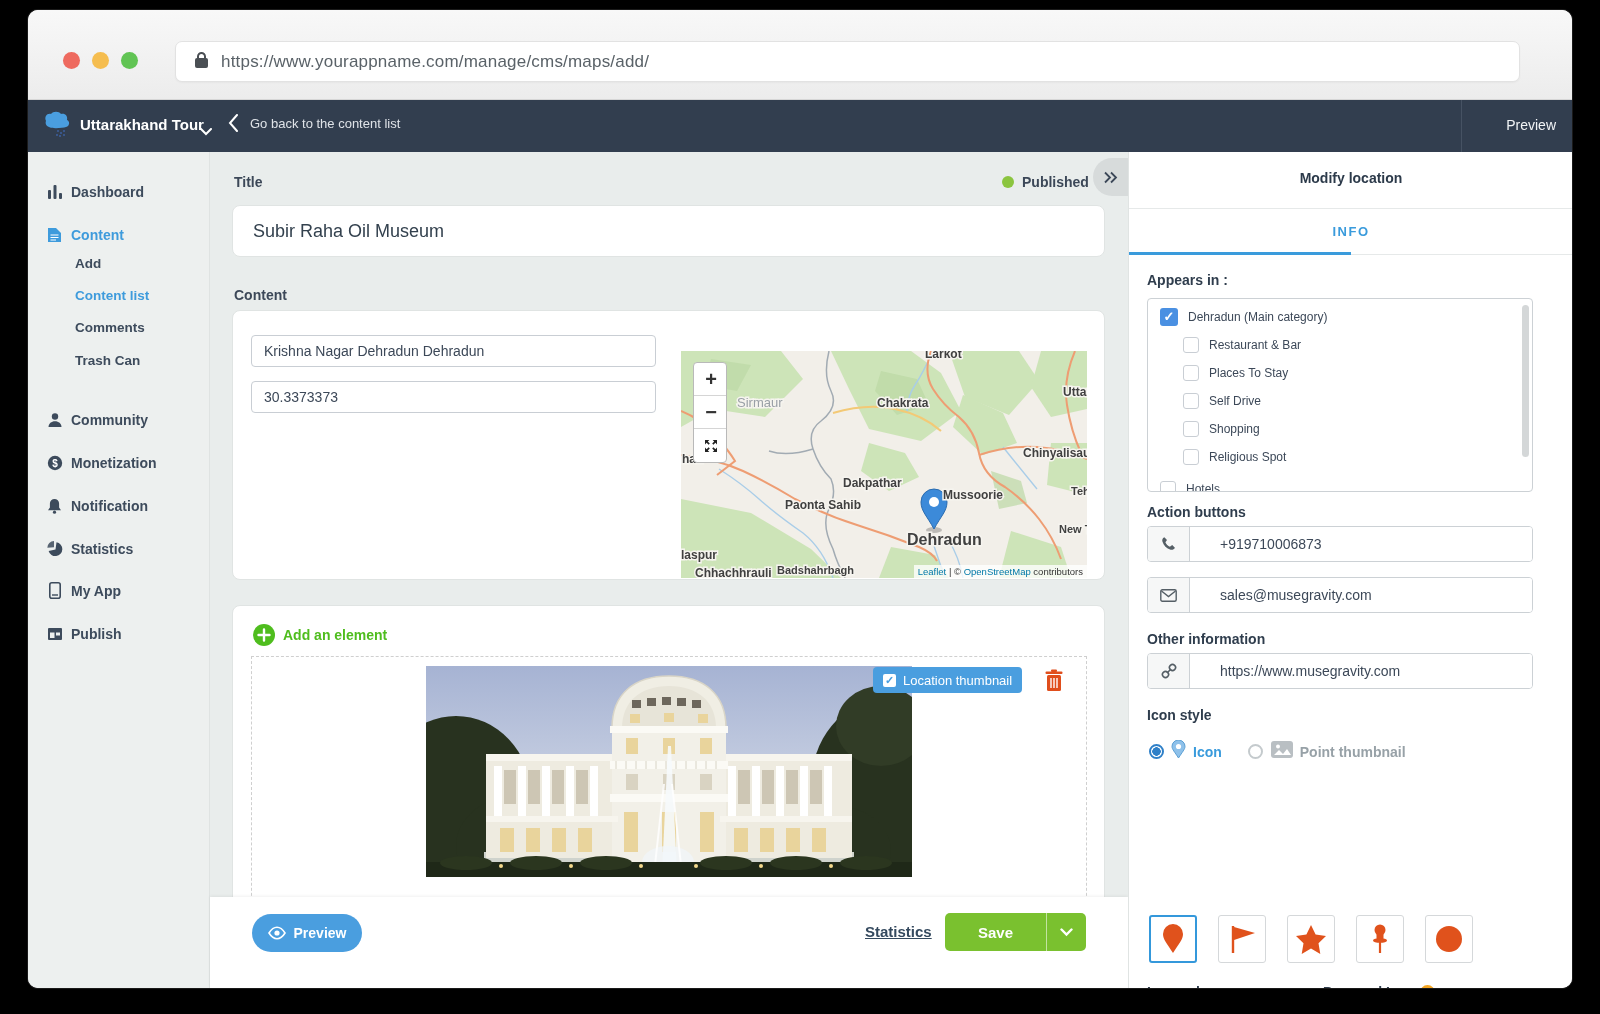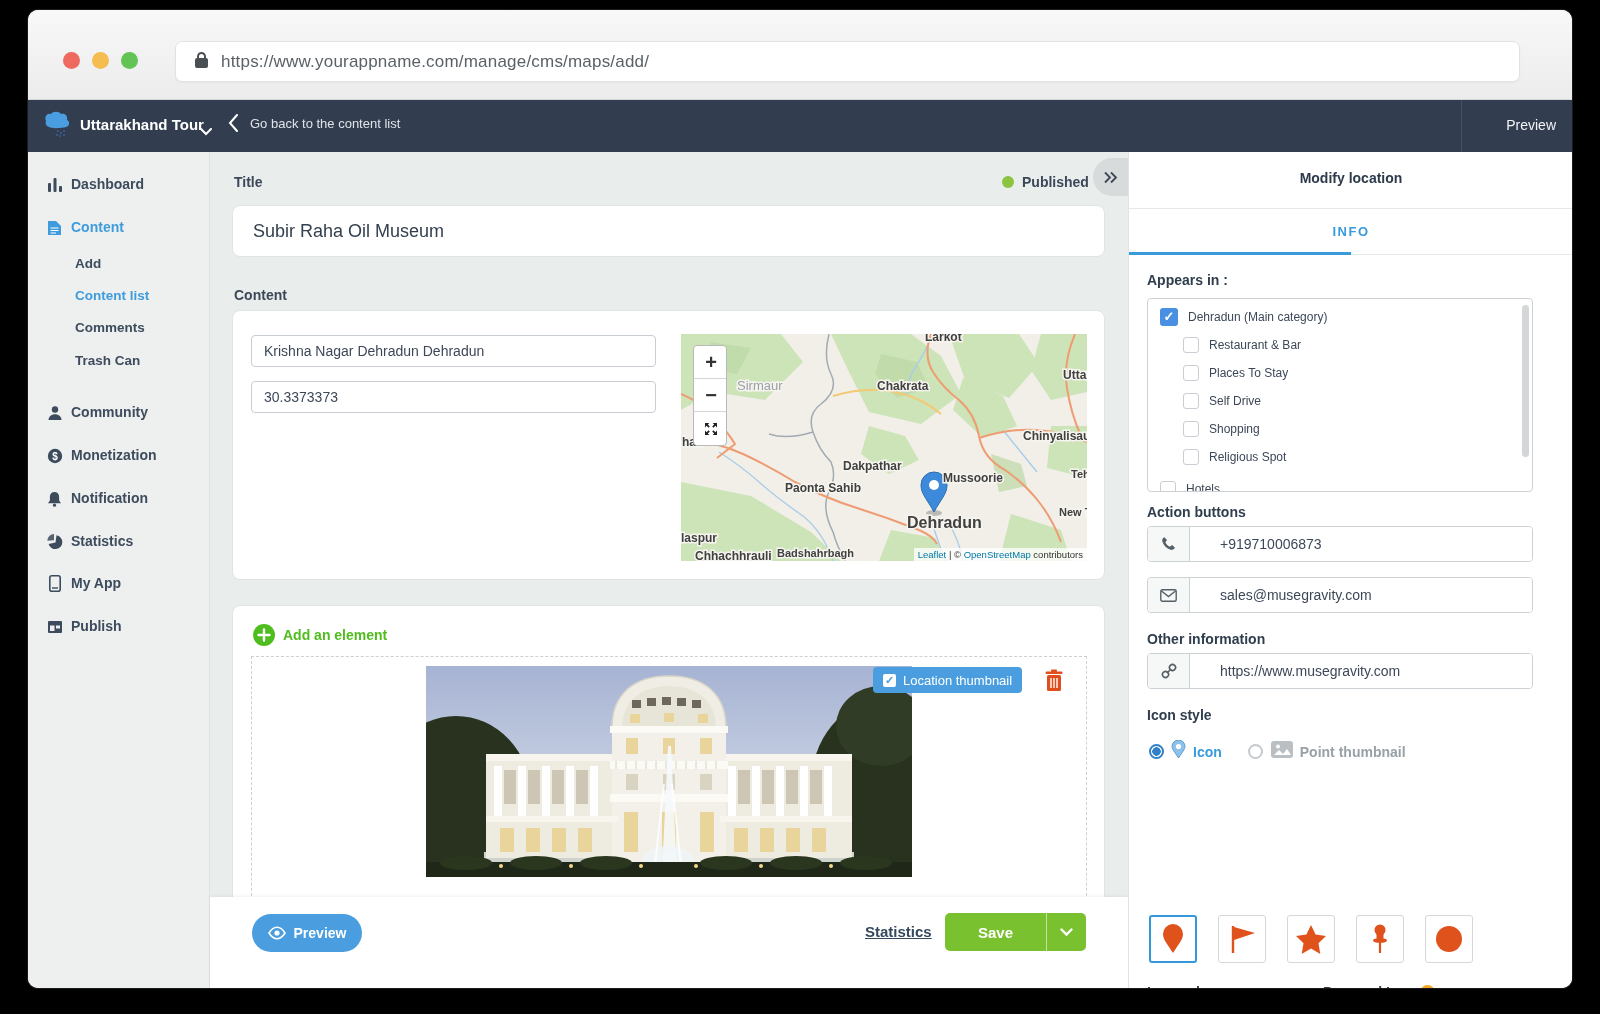--- a/index.html
+++ b/index.html
@@ -20,41 +20,41 @@
   .logo { position:absolute; left:12px; top:11px; width:32px; height:30px; }
   .appname { position:absolute; left:52px; top:16px; font-size:15px; font-weight:700; color:#fff; }
   .nav-chevron { position:absolute; left:172px; top:22px; }
   .backwrap { position:absolute; left:200px; top:14px; display:flex; align-items:center; cursor:pointer; }
   .backlabel { font-size:13px; color:#dfe3e8; margin-left:12px; }
   .nav-divider { position:absolute; right:110px; top:0; width:1px; height:52px; background:#465263; }
   .nav-preview { position:absolute; right:16px; top:17px; font-size:14px; color:#f2f4f6; cursor:pointer; }
 
   
   .sidebar { position:absolute; left:0; top:142px; width:182px; height:836px; background:#edf0ef; border-right:1px solid #dfe3e2; }
-  .side-item { position:absolute; left:0; width:182px; height:24px; display:flex; align-items:flex-start; cursor:pointer; }
+  .side-item { position:absolute; left:0; width:182px; height:24px; display:flex; align-items:flex-end; cursor:pointer; }
   .side-item .ic { width:17px; height:17px; margin-left:18px; display:flex; align-items:center; justify-content:center; }
   .side-item .lb { margin-left:8px; font-size:14px; font-weight:600; color:#3d4b5c; }
   .side-sub { position:absolute; left:47px; font-size:13.5px; font-weight:600; color:#3d4b5c; cursor:pointer; }
   .blue { color:#3e9bdc !important; }
 
   
   .main { position:absolute; left:182px; top:142px; width:918px; height:836px; background:#e9edec; }
   .lbl { font-size:14px; font-weight:700; color:#3c4858; }
   .title-lbl { position:absolute; left:24px; top:22px; }
   .published { position:absolute; left:792px; top:22px; display:flex; align-items:center; }
   .pub-dot { width:12px; height:12px; border-radius:50%; background:#8bc53f; margin-right:8px; }
   .pub-txt { font-size:14px; font-weight:700; color:#3c4858; }
   .collapse-tab { position:absolute; left:883px; top:6px; width:35px; height:38px; background:#d7dbdb; border-radius:19px 0 0 19px; display:flex; align-items:center; justify-content:center; cursor:pointer; }
   .card { position:absolute; background:#fff; border:1px solid #e0e4e3; border-radius:8px; }
   .title-card { left:22px; top:53px; width:873px; height:52px; display:flex; align-items:center; }
   .title-card .val { margin-left:20px; font-size:18px; color:#33414e; }
   .content-lbl { position:absolute; left:24px; top:135px; }
   .content-card { left:22px; top:158px; width:873px; height:270px; }
   .f-input { position:absolute; left:18px; width:405px; height:32px; border:1px solid #c9ced4; border-radius:4px; font-size:14px; color:#3c4858; padding:0 12px; background:#fff; font-family:inherit; }
-  .map-box { position:absolute; left:448px; top:23px; width:406px; height:227px; overflow:hidden; background:#f2efe9; }
+  .map-box { position:absolute; left:448px; top:40px; width:406px; height:227px; overflow:hidden; background:#f2efe9; }
   .map-controls { position:absolute; left:12px; top:11px; width:34px; background:#fff; border:1px solid #b9b9b9; border-radius:4px; overflow:hidden; }
   .map-ctl { width:34px; height:33px; display:flex; align-items:center; justify-content:center; font-size:20px; font-weight:700; color:#333; cursor:pointer; border-bottom:1px solid #d5d5d5; }
   .map-ctl:last-child { border-bottom:none; }
   .map-attrib { position:absolute; right:0; bottom:0; background:rgba(255,255,255,.78); font-size:9.5px; color:#333; padding:1px 4px; }
   .map-attrib a { color:#0078a8; text-decoration:none; }
   .card2 { left:22px; top:453px; width:873px; height:300px; }
   .add-el { position:absolute; left:20px; top:18px; display:flex; align-items:center; cursor:pointer; }
   .add-el .txt { margin-left:8px; font-size:14px; font-weight:700; color:#4fbd1e; }
   .dashed { position:absolute; left:18px; top:50px; width:836px; height:260px; border:1px dashed #cfcfcf; }
   .thumb-img { position:absolute; left:193px; top:60px; width:486px; height:211px; overflow:hidden; }

